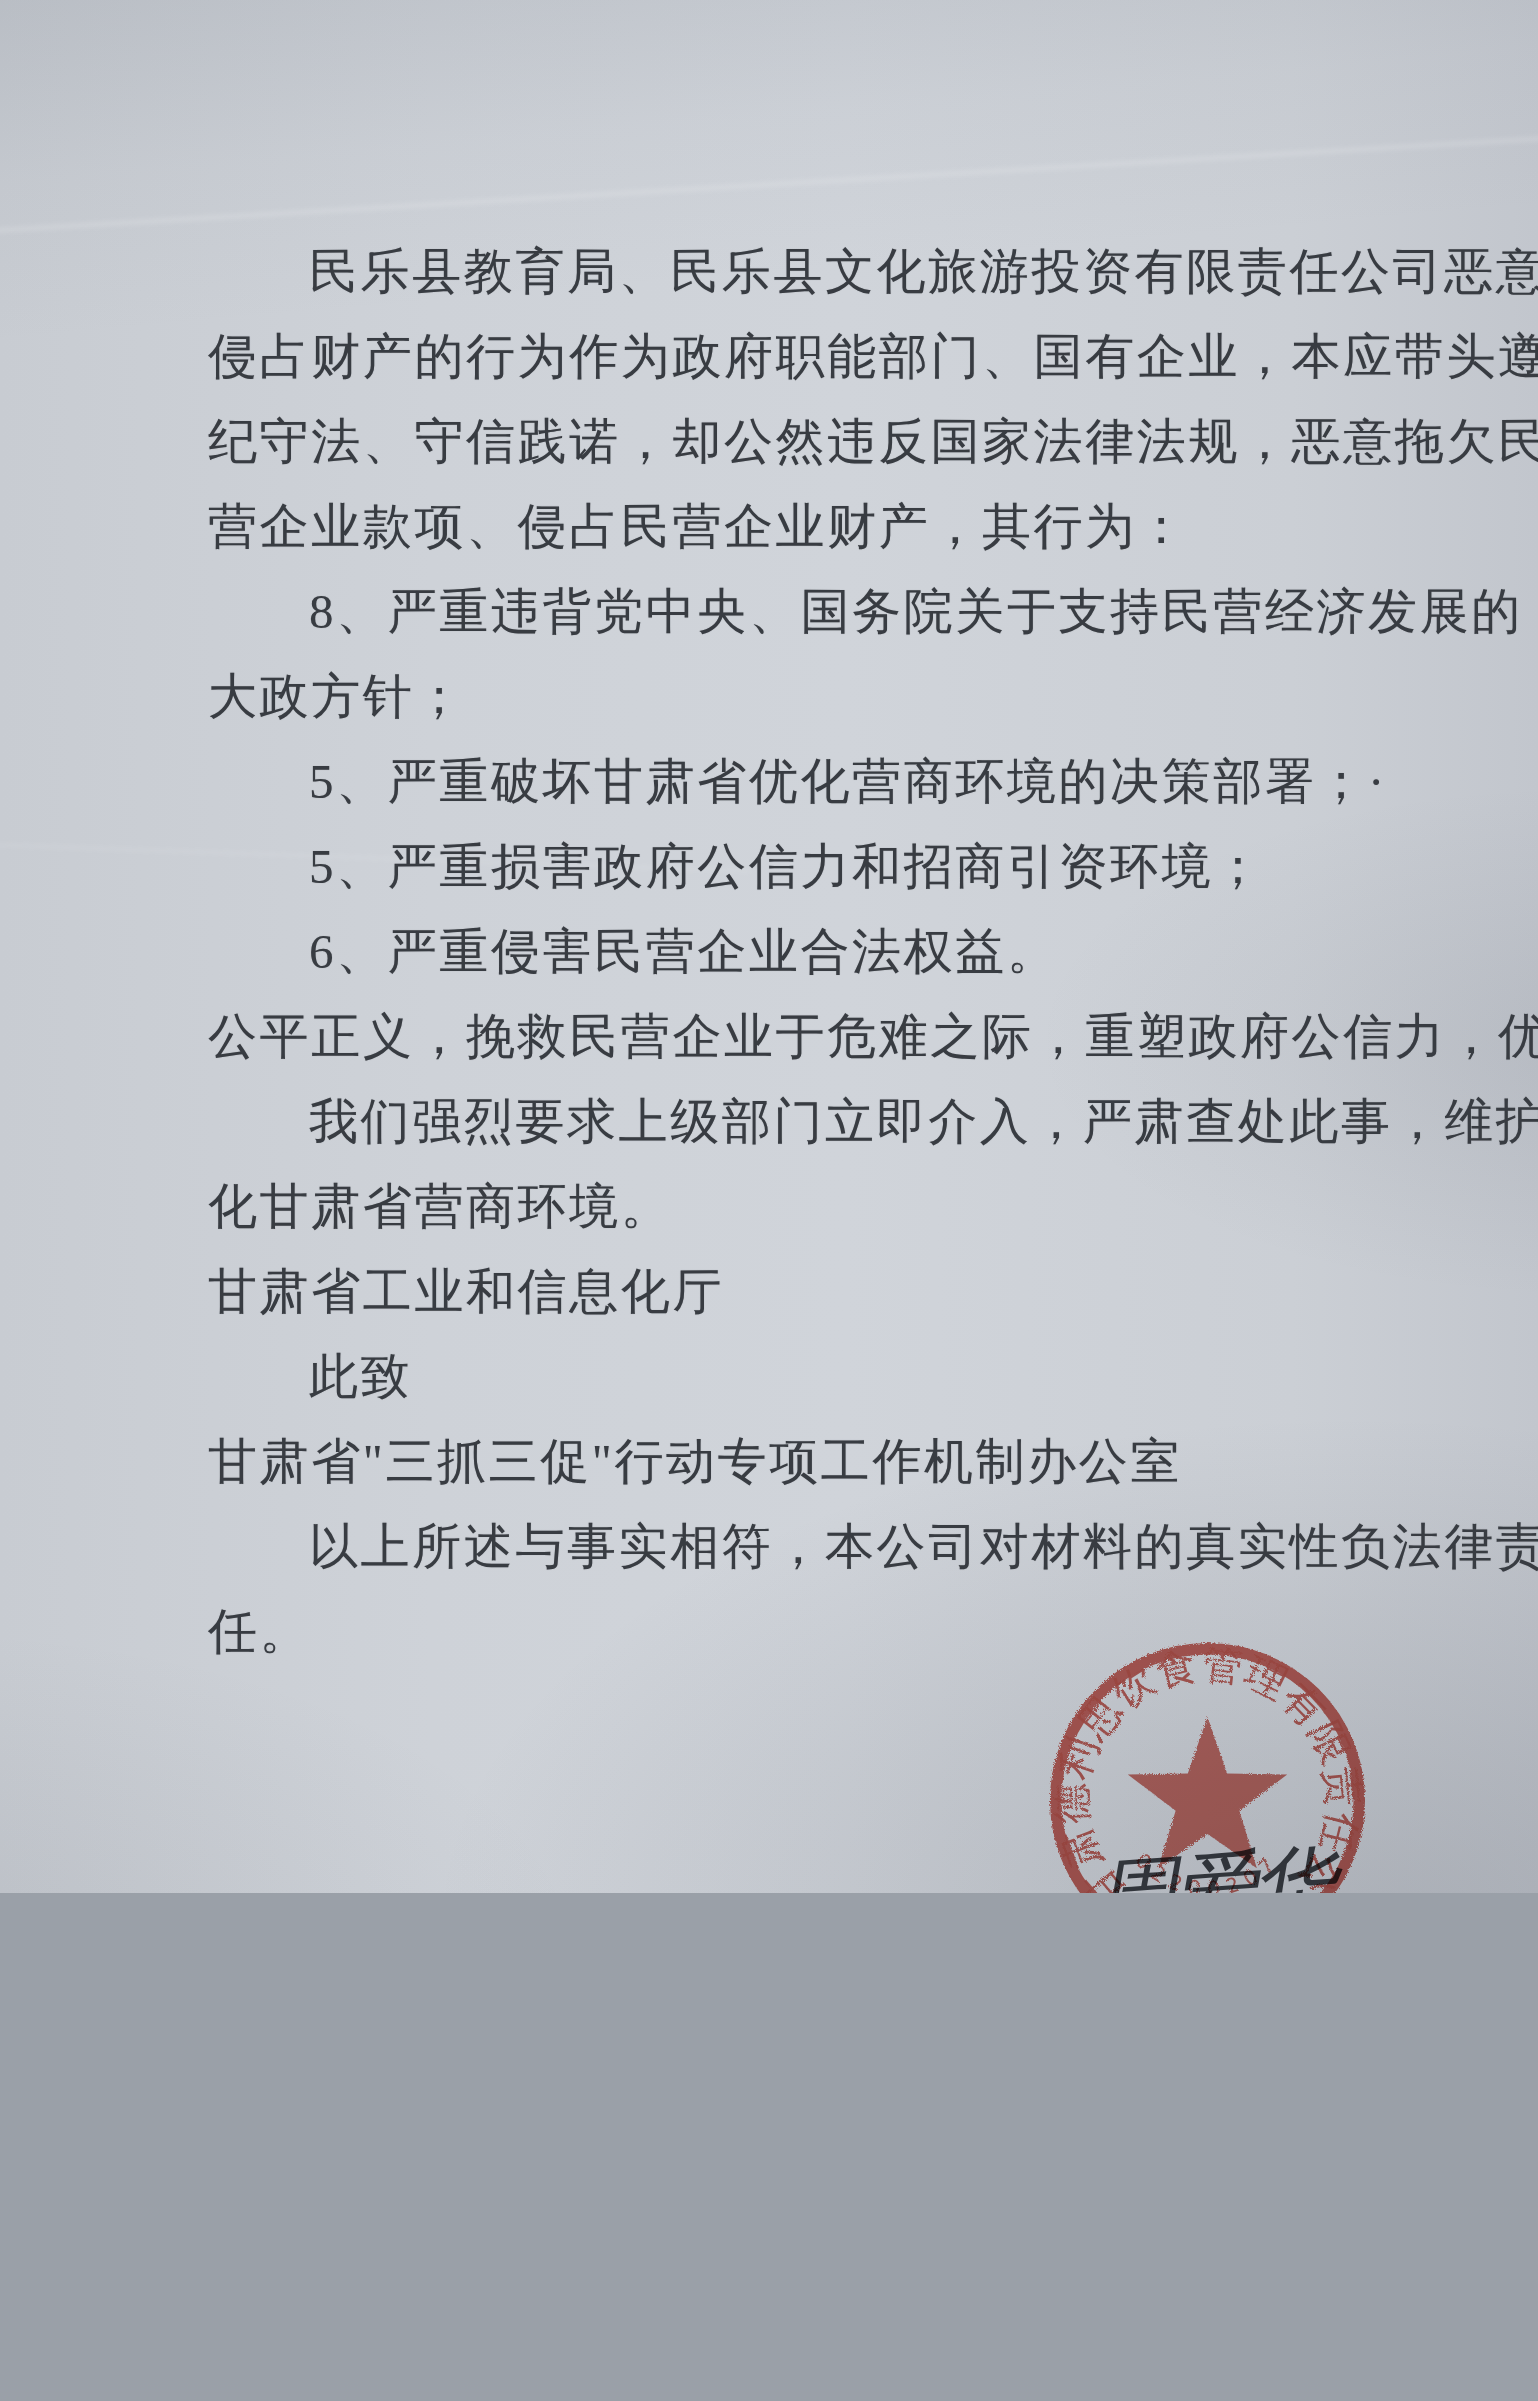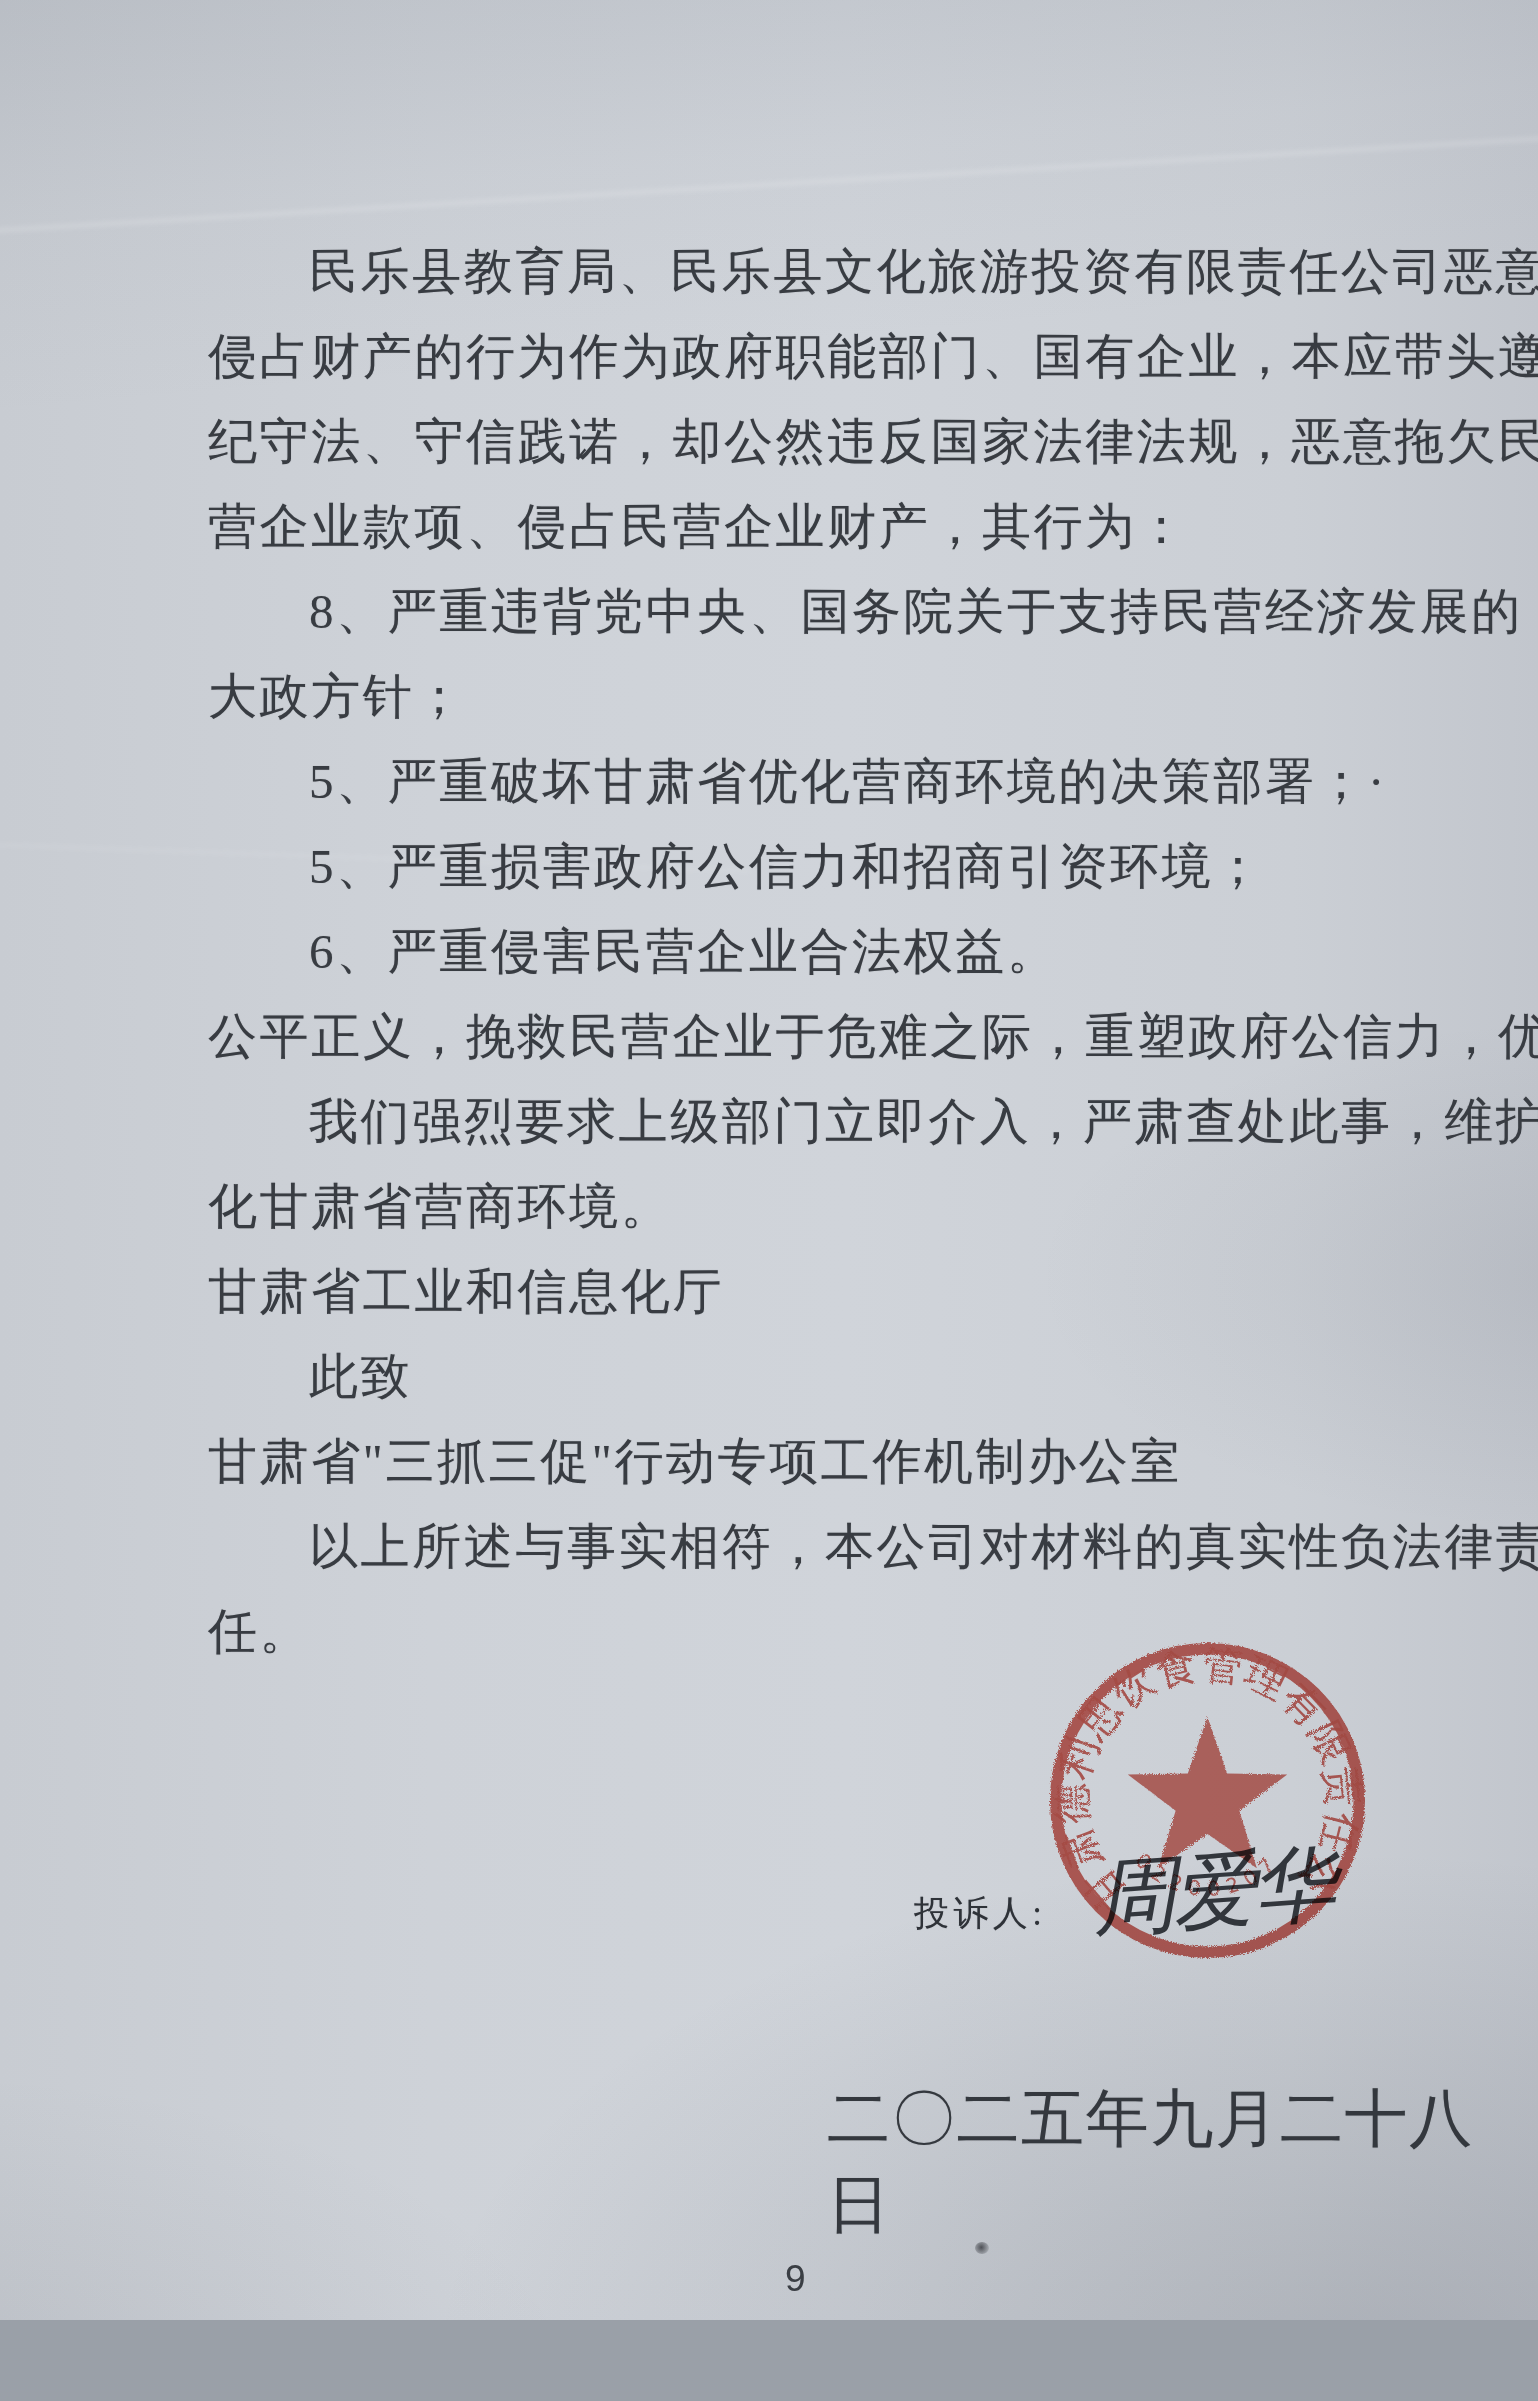--- a/index.html
+++ b/index.html
@@ -1,17 +1,17 @@
 <!DOCTYPE html>
 <html style="font-size:14px"><head>
 <meta charset="utf-8">
 <style>
   html,body{margin:0;padding:0;background:#9aa0a8;}
   .paper{
-    position:relative;width:1538px;height:2320px;overflow:hidden;
+    position:relative;width:1538px;height:1893px;overflow:hidden;
     font-family:"Liberation Serif","DejaVu Serif",serif;
     background:
       radial-gradient(1486px 830px at 88% 102%, rgba(66,72,84,0.22), rgba(66,72,84,0) 62%),
       radial-gradient(1136px 568px at -6% 104%, rgba(66,72,84,0.10), rgba(66,72,84,0) 60%),
       radial-gradient(786px 367px at 103% 55%, rgba(80,86,98,0.10), rgba(80,86,98,0) 70%),
       linear-gradient(175deg, rgba(118,125,136,0.18) 0%, rgba(118,125,136,0.05) 9%, rgba(0,0,0,0) 17%),
       linear-gradient(90deg,#c8ccd2 0%, #ced2d8 28%, #d0d4da 55%, #cbcfd5 84%, #c2c6cd 100%);
   }
   .crease{
     position:absolute;left:-52px;top:182px;width:1660px;height:3.5px;

